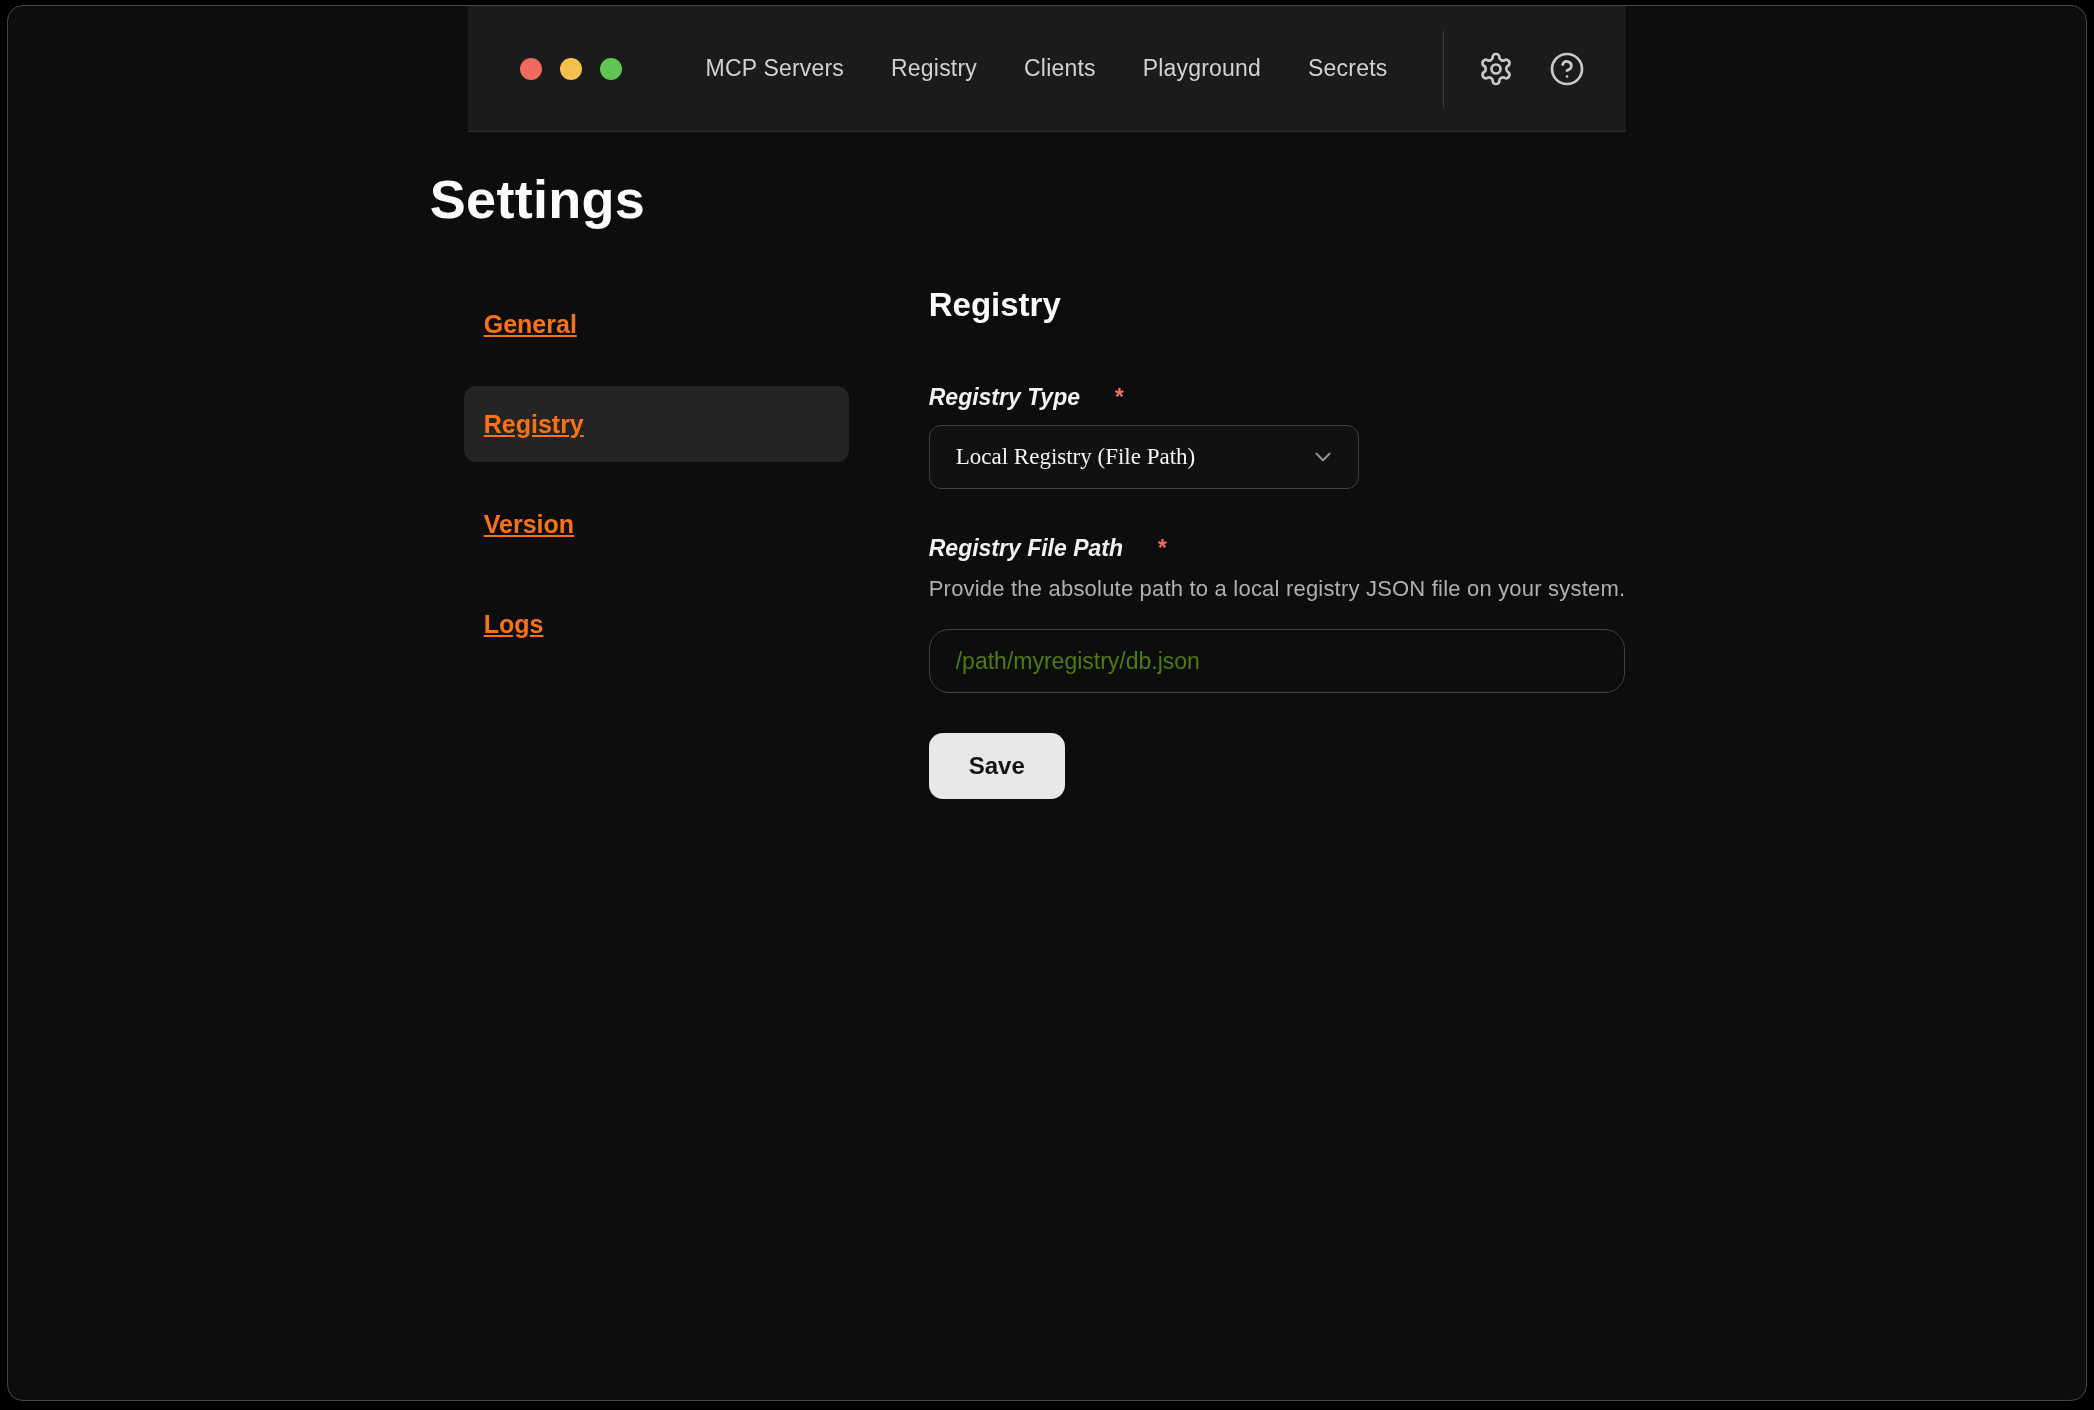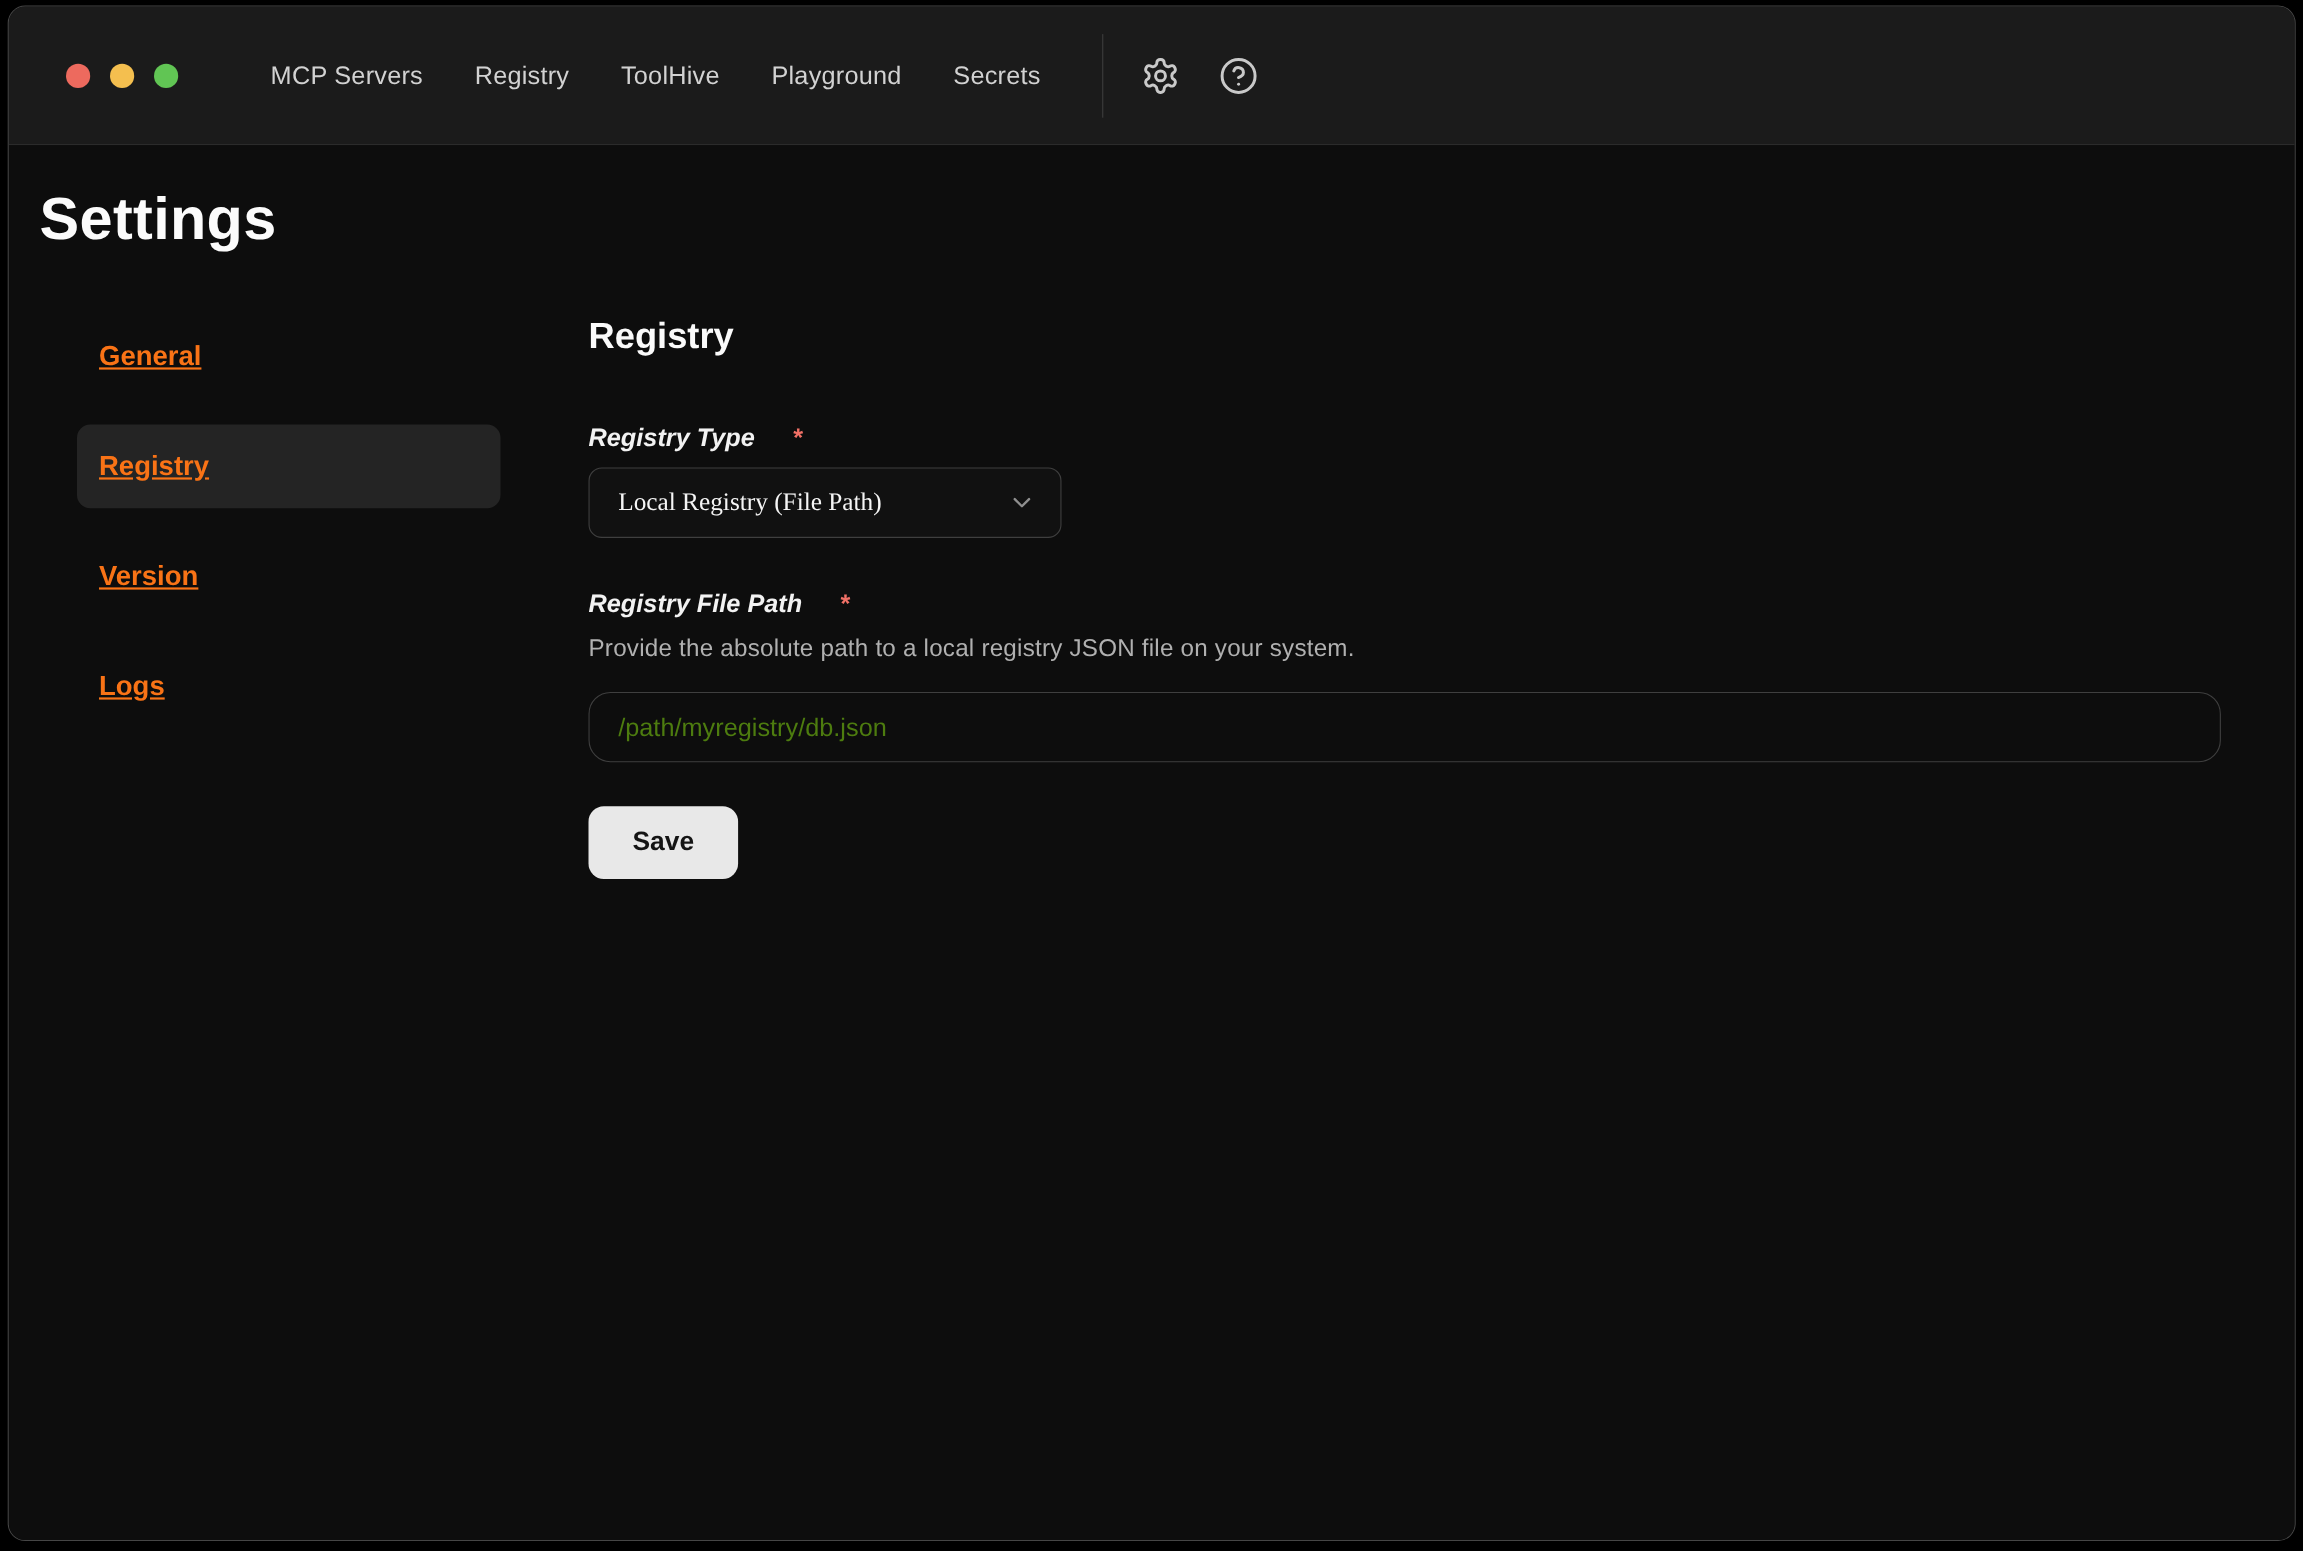--- a/index.html
+++ b/index.html
@@ -4,21 +4,21 @@
 <style>
   html,body{margin:0;padding:0;background:#000;}
   body{
     width:2094px;height:1410px;position:relative;overflow:hidden;
     font-family:"Liberation Sans", sans-serif;
     -webkit-font-smoothing:antialiased;
   }
   .window{
     position:absolute;left:7px;top:5px;right:7px;bottom:9px;
     background:#0d0d0d;border:1px solid #464646;border-radius:16px;
-    overflow:hidden;display:flex;flex-direction:column;
+    overflow:hidden;display:flex;flex-direction:column;align-items:center;
   }
   
   .topbar{
     height:126px;flex:0 0 126px;background:#1b1b1b;border-bottom:1px solid #2e2e2e;
     display:flex;align-items:center;padding:0 40px 0 52px;box-sizing:border-box;
   }
   .traffic{display:flex;gap:18px;margin-right:84px;}
   .traffic .dot{width:22px;height:22px;border-radius:50%;}
   .dot-red{background:#ed6a5e;}
   .dot-yellow{background:#f4bf4f;}
@@ -77,21 +77,21 @@
 
   <div class="topbar">
     <div class="traffic">
       <div class="dot dot-red"></div>
       <div class="dot dot-yellow"></div>
       <div class="dot dot-green"></div>
     </div>
     <nav class="nav">
       <span class="nav-item">MCP Servers</span>
       <span class="nav-item">Registry</span>
-      <span class="nav-item">ToolHive</span>
+      <span class="nav-item">Clients</span>
       <span class="nav-item">Playground</span>
       <span class="nav-item">Secrets</span>
     </nav>
     <div class="topbar-divider"></div>
     <div class="icon-btn">
       <svg width="36" height="36" viewBox="0 0 24 24">
         <path d="M12.22 2h-.44a2 2 0 0 0-2 2v.18a2 2 0 0 1-1 1.73l-.43.25a2 2 0 0 1-2 0l-.15-.08a2 2 0 0 0-2.73.73l-.22.38a2 2 0 0 0 .73 2.73l.15.1a2 2 0 0 1 1 1.72v.51a2 2 0 0 1-1 1.74l-.15.09a2 2 0 0 0-.73 2.73l.22.38a2 2 0 0 0 2.73.73l.15-.08a2 2 0 0 1 2 0l.43.25a2 2 0 0 1 1 1.73V20a2 2 0 0 0 2 2h.44a2 2 0 0 0 2-2v-.18a2 2 0 0 1 1-1.73l.43-.25a2 2 0 0 1 2 0l.15.08a2 2 0 0 0 2.73-.73l.22-.39a2 2 0 0 0-.73-2.73l-.15-.08a2 2 0 0 1-1-1.74v-.5a2 2 0 0 1 1-1.74l.15-.09a2 2 0 0 0 .73-2.73l-.22-.38a2 2 0 0 0-2.73-.73l-.15.08a2 2 0 0 1-2 0l-.43-.25a2 2 0 0 1-1-1.73V4a2 2 0 0 0-2-2z"></path>
         <circle cx="12" cy="12" r="3"></circle>
       </svg>
     </div>

